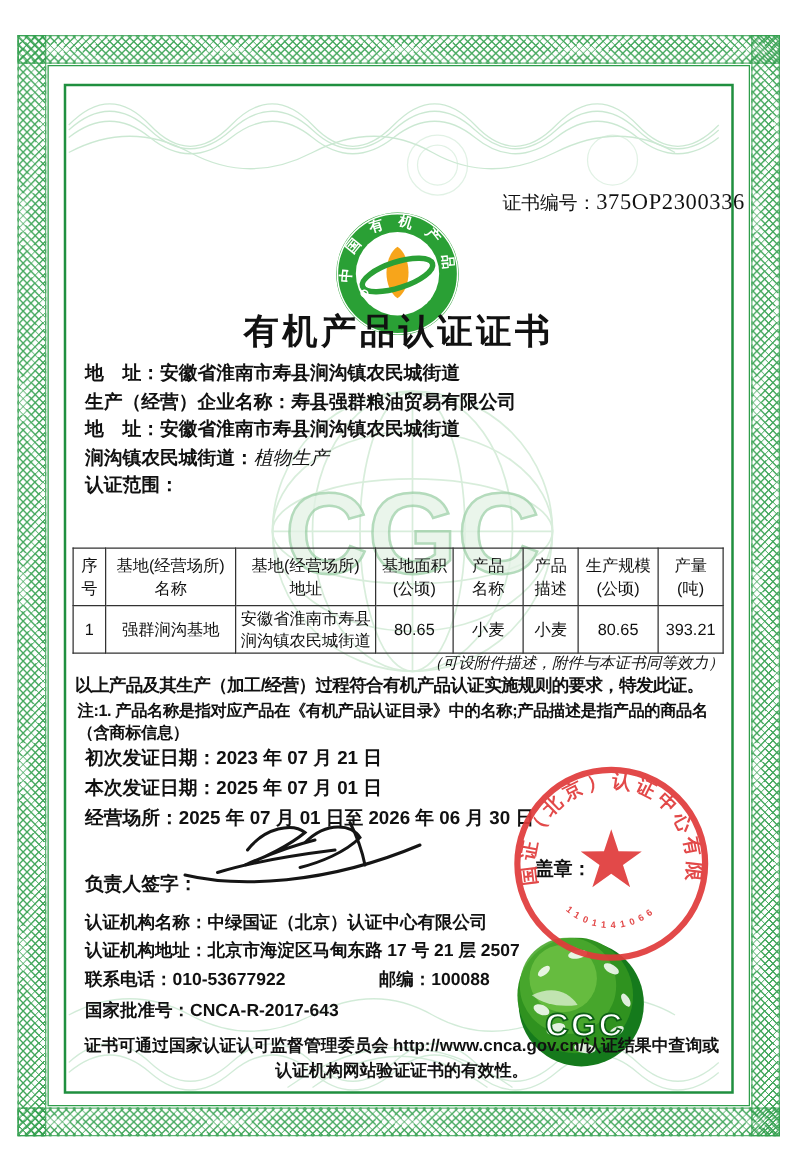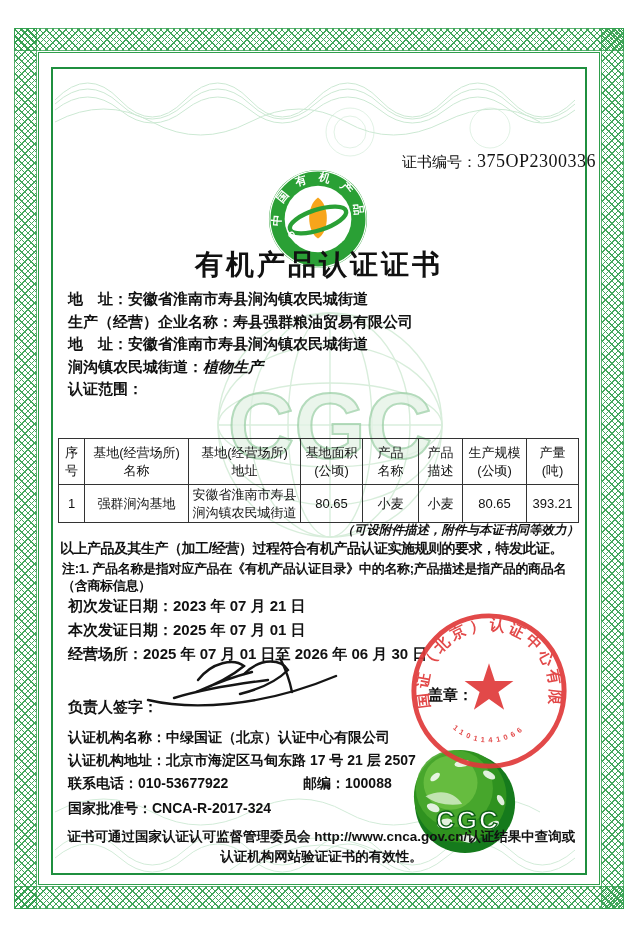--- a/index.html
+++ b/index.html
@@ -20,21 +20,21 @@
     border:1px solid #2f9e4b;}
   .solid-frame{position:absolute;top:67px;left:51px;right:51px;bottom:66px;
     border:2px solid #1f8f3f;}
   
   .certno{top:151px;right:42px;white-space:nowrap;}
   .certno .lbl{font-size:15px;font-weight:normal;margin-left:23px;}
   .certno .num{font-size:18px;font-family:"Liberation Serif",serif;letter-spacing:.5px;}
   .title{left:0;right:0;top:246px;text-align:center;font-size:28px;font-weight:bold;
          letter-spacing:3px;}
   .fields{left:68px;top:288px;width:515px;font-size:15px;font-weight:bold;line-height:22.6px;}
-  .kaiti{font-style:italic;font-weight:700;}
+  .kaiti{font-style:italic;font-weight:400;}
   .scope-table{left:58px;top:438px;border-collapse:collapse;table-layout:fixed;
     font-size:13px;text-align:center;background:transparent;}
   .scope-table td{border:1.5px solid #333;padding:1px 2px;line-height:1.35;}
   .attach{left:58px;top:522px;width:521px;text-align:right;font-size:12.5px;}
   .statement{left:60px;top:540px;width:522px;font-size:14px;font-weight:bold;letter-spacing:-.5px;white-space:nowrap;}
   .note{left:62px;top:560px;width:520px;font-size:13px;font-weight:bold;line-height:17px;letter-spacing:-.3px;}
   .dateline{left:68px;font-size:15px;font-weight:bold;white-space:nowrap;}
   .orgline{left:68px;font-size:14px;font-weight:bold;white-space:nowrap;}
   .footer{left:64px;width:515px;font-size:13.5px;font-weight:bold;line-height:20px;text-align:center;}
   .sign-label{left:68px;top:698px;font-size:15px;font-weight:bold;}
@@ -209,21 +209,21 @@
 <div class="abs orgline" style="top:752px;">
   <span>认证机构地址：</span><span>北京市海淀区马甸东路 17 号 21 层 2507</span>
 </div>
 <div class="abs orgline" style="top:775px;">
   <span>联系电话：</span><span>010-53677922</span>
 </div>
 <div class="abs orgline" style="left:303px;top:775px;">
   <span>邮编：</span><span>100088</span>
 </div>
 <div class="abs orgline" style="top:800px;">
-  <span>国家批准号：</span><span>CNCA-R-2017-324</span>
+  <span>国家批准号：</span><span>CNCA-R-2017-643</span>
 </div>
 
 <svg class="abs" style="left:412px;top:750px;" width="106" height="106" viewBox="0 0 110 110">
   <circle cx="55" cy="55" r="52" fill="#157a1c"></circle>
   <circle cx="50" cy="48" r="48" fill="#2f921f"></circle>
   <circle cx="44" cy="40" r="40" fill="#4aa92e" opacity=".9"></circle>
   <circle cx="40" cy="34" r="28" fill="#6cc043" opacity=".85"></circle>
   <g fill="#ffffff" opacity=".85">
     <ellipse cx="22" cy="60" rx="7" ry="4" transform="rotate(24 22 60)"></ellipse>
     <ellipse cx="34" cy="76" rx="8" ry="4.5" transform="rotate(-18 34 76)"></ellipse>

